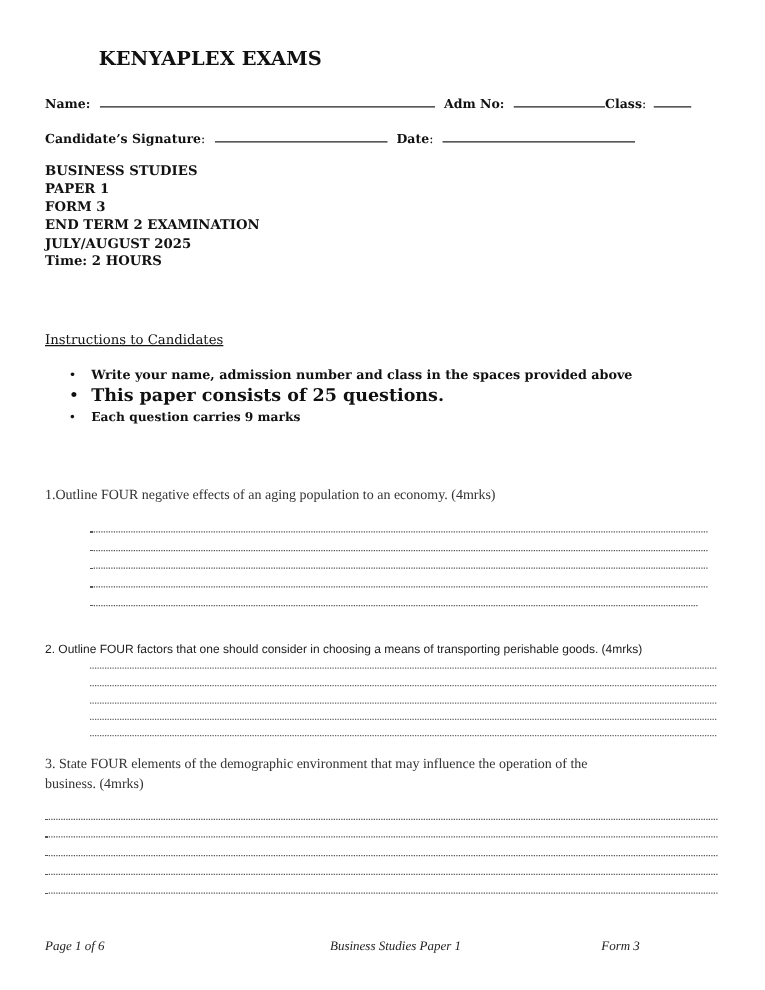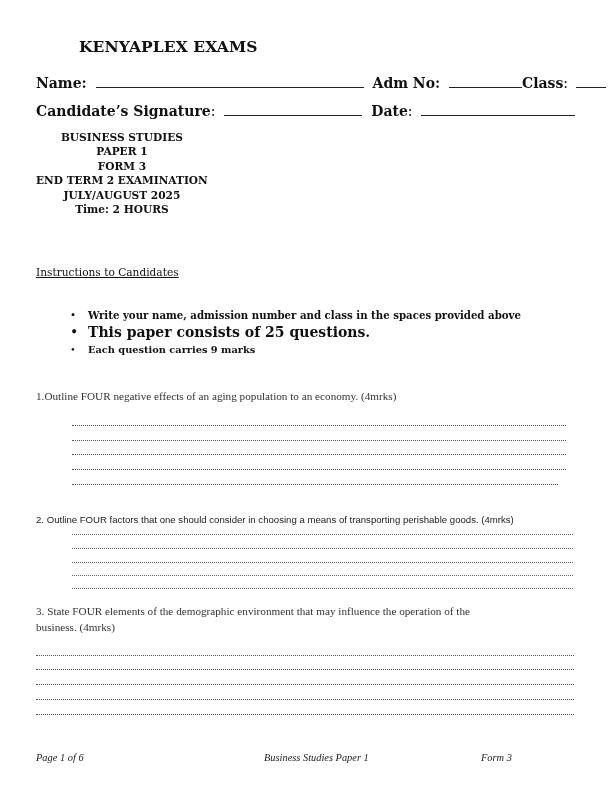--- a/index.html
+++ b/index.html
@@ -1,25 +1,25 @@
 <!DOCTYPE html>
 <html><head>
 <meta charset="utf-8">
 <style>
   html, body { margin: 0; padding: 0; background: #ffffff; }
   body { width: 612px; height: 792px; position: relative; overflow: hidden; color: #111; font-family: "DejaVu Serif", serif; }
   .abs { position: absolute; white-space: nowrap; }
   .title { left: 36px; top: 37px; font-size: 15.5px; font-weight: bold; letter-spacing: 0.1px; margin-left: 43px; }
-  .field-row { font-size: 14px; font-weight: bold; }
+  .field-row { font-size: 10px; font-weight: bold; }
   .uline { display: inline-block; border-bottom: 1px solid #222; height: 10px; vertical-align: baseline; }
   .nb { font-weight: normal; }
-  .meta { left: 36px; top: 130px; font-size: 10.6px; font-weight: bold; line-height: 14.4px; text-align: center; }
+  .meta { left: 36px; top: 130px; font-size: 10.6px; font-weight: bold; line-height: 14.4px; }
   .meta div { white-space: nowrap; }
   .instr-head { left: 36px; top: 266px; font-size: 10.6px; font-weight: normal; text-decoration: underline; }
-  .instr-list { left: 52px; top: 291px; margin: 16px; padding: 0; list-style: none; font-size: 10.2px; font-weight: bold; line-height: 17px; }
+  .instr-list { left: 52px; top: 291px; margin: 1px; padding: 0; list-style: none; font-size: 10.2px; font-weight: bold; line-height: 17px; }
   .instr-list li { position: relative; padding-left: 20px; white-space: nowrap; }
   .instr-list li::before { content: "\2022"; position: absolute; left: 2px; top: 0; font-weight: normal; }
   .q-serif { font-family: "Liberation Serif", serif; font-size: 11.2px; color: #333; }
   .q-sans { font-family: "Liberation Sans", sans-serif; font-size: 9.6px; color: #222; }
   .dots { position: absolute; height: 0; border-top: 1px dotted #555; }
   .dots2 { position: absolute; height: 0; border-top: 1px dotted #666; }
   .footer { font-family: "Liberation Serif", serif; font-style: italic; font-size: 10.4px; color: #222; top: 752px; }
 </style>
 </head>
 <body>

